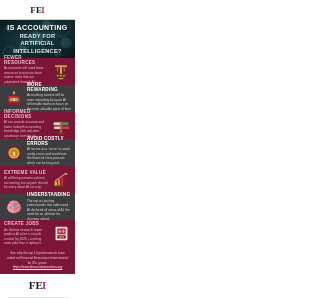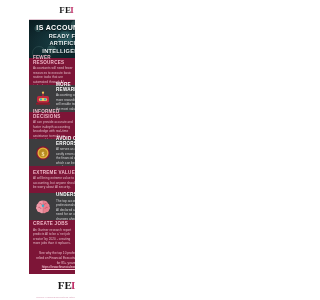--- a/index.html
+++ b/index.html
@@ -1,21 +1,21 @@
 <!DOCTYPE html>
 <html><head>
 <meta charset="utf-8">
 <style>
   html,body{margin:0;padding:0;background:#ffffff;}
   body{
     width:75px;height:300px;overflow:hidden;
     font-family:"Liberation Sans",sans-serif;
     -webkit-font-smoothing:antialiased;
   }
-  .page{width:75px;height:300px;position:relative;background:#f0abfc;display:flex;flex-direction:column;margin-left:29px;}
+  .page{width:75px;height:300px;position:relative;background:#f0abfc;display:flex;flex-direction:column;}
 
   
   .logobar{height:20px;background:#ffffff;display:flex;align-items:center;justify-content:center;position:relative;flex:0 0 auto;}
   .logo{display:flex;align-items:flex-start;line-height:1;}
   .logo .mark{
     font-family:"Liberation Serif",serif;font-weight:700;
     font-size:9px;letter-spacing:.2px;color:#1a1a1a;
   }
   .logo .swash{
     font-family:"Liberation Serif",serif;font-weight:700;font-size:9px;

